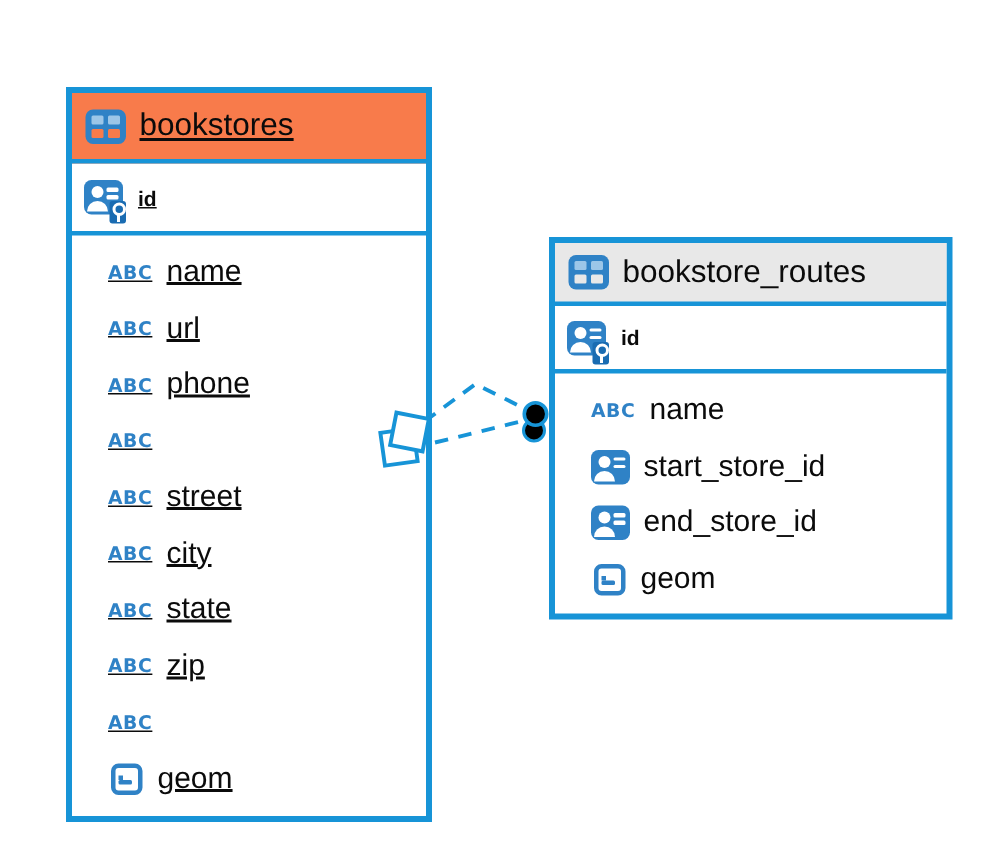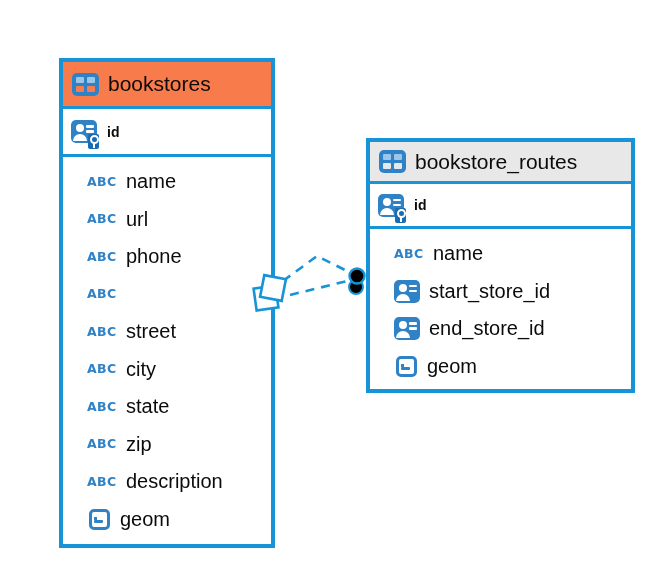--- a/index.html
+++ b/index.html
@@ -13,22 +13,22 @@
   }
   html,body{margin:0;padding:0;}
   .canvas{
     position:relative;width:654px;height:570px;background:#ffffff;overflow:hidden;
     font-family:"Liberation Sans",sans-serif;color:var(--text-color);
   }
   .er-table{
     position:absolute;background:#fff;border:4px solid var(--accent-blue);
     box-sizing:border-box;
   }
-  .t-left{left:59px;top:58px;width:216px;height:490px;}
-  .t-right{left:366px;top:138px;width:269px;height:255px;}
+  .t-left{left:44px;top:58px;width:244px;height:490px;text-decoration:underline;}
+  .t-right{left:366px;top:158px;width:269px;height:255px;}
   .hdr{
     display:flex;align-items:center;gap:9px;padding:0 9px;
     border-bottom:3px solid var(--accent-blue);
     font-size:21px;
   }
   .t-left .hdr{height:44px;}
   .t-right .hdr{height:39px;}
   .hdr-orange{background:var(--header-orange);}
   .hdr-gray{background:var(--header-gray);}
   .pk-row{
@@ -150,21 +150,20 @@
       <div class="col-row">
         <span class="icon-abc">ABC</span>
         <span>state</span>
       </div>
       <div class="col-row">
         <span class="icon-abc">ABC</span>
         <span>zip</span>
       </div>
       <div class="col-row">
         <span class="icon-abc">ABC</span>
-        <span>description</span>
       </div>
       <div class="col-row">
         <span class="icon-geom"></span>
         <span>geom</span>
       </div>
     </div>
   </div>
 
   <div class="er-table t-right">
     <div class="hdr hdr-gray">

